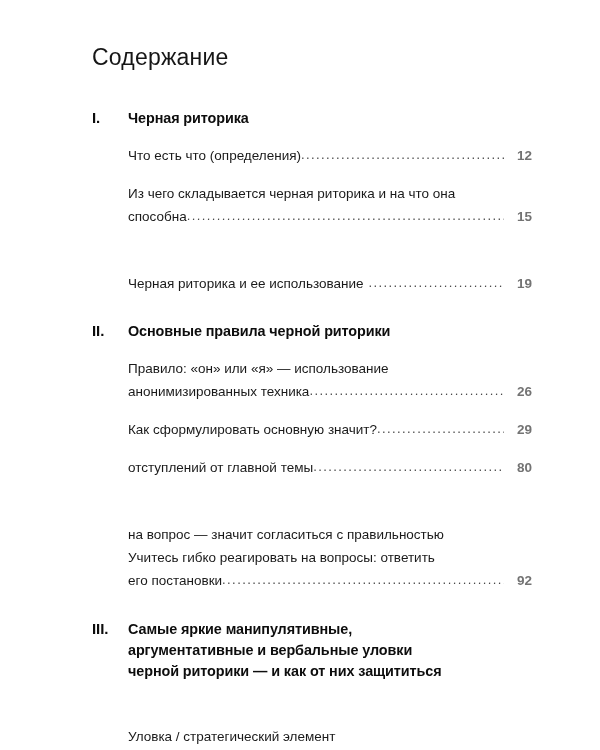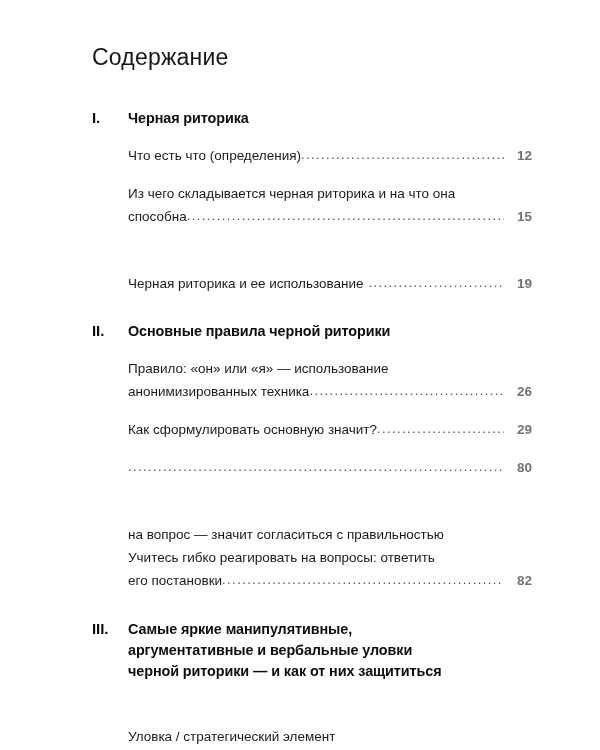--- a/index.html
+++ b/index.html
@@ -200,31 +200,32 @@
           </div>
           <div class="entry">
             <div class="entry-last">
               <span class="entry-text">Как сформулировать основную значит?</span>
               <span class="leader">.......................................................................................................</span>
               <span class="pagenum spaced">29</span>
             </div>
           </div>
           <div class="entry">
             <div class="entry-last">
+              <span class="entry-text">отступлений от главной темы</span>
               <span class="leader">.......................................................................................................</span>
               <span class="pagenum spaced">80</span>
             </div>
           </div>
           <div class="entry">
             <div class="entry-line">на вопрос — значит согласиться с правильностью</div>
             <div class="entry-line">Учитесь гибко реагировать на вопросы: ответить</div>
             <div class="entry-last">
               <span class="entry-text">его постановки</span>
               <span class="leader">.......................................................................................................</span>
-              <span class="pagenum spaced">82</span>
+              <span class="pagenum spaced">92</span>
             </div>
           </div>
         </div>
       </div>
       <div class="chapter c3">
         <div class="chapter-head">
           <span class="chapter-numeral">III.</span>
           <span class="chapter-title">
             <span class="hline">Самые яркие манипулятивные,</span>
             <span class="hline">аргументативные и вербальные уловки</span>

